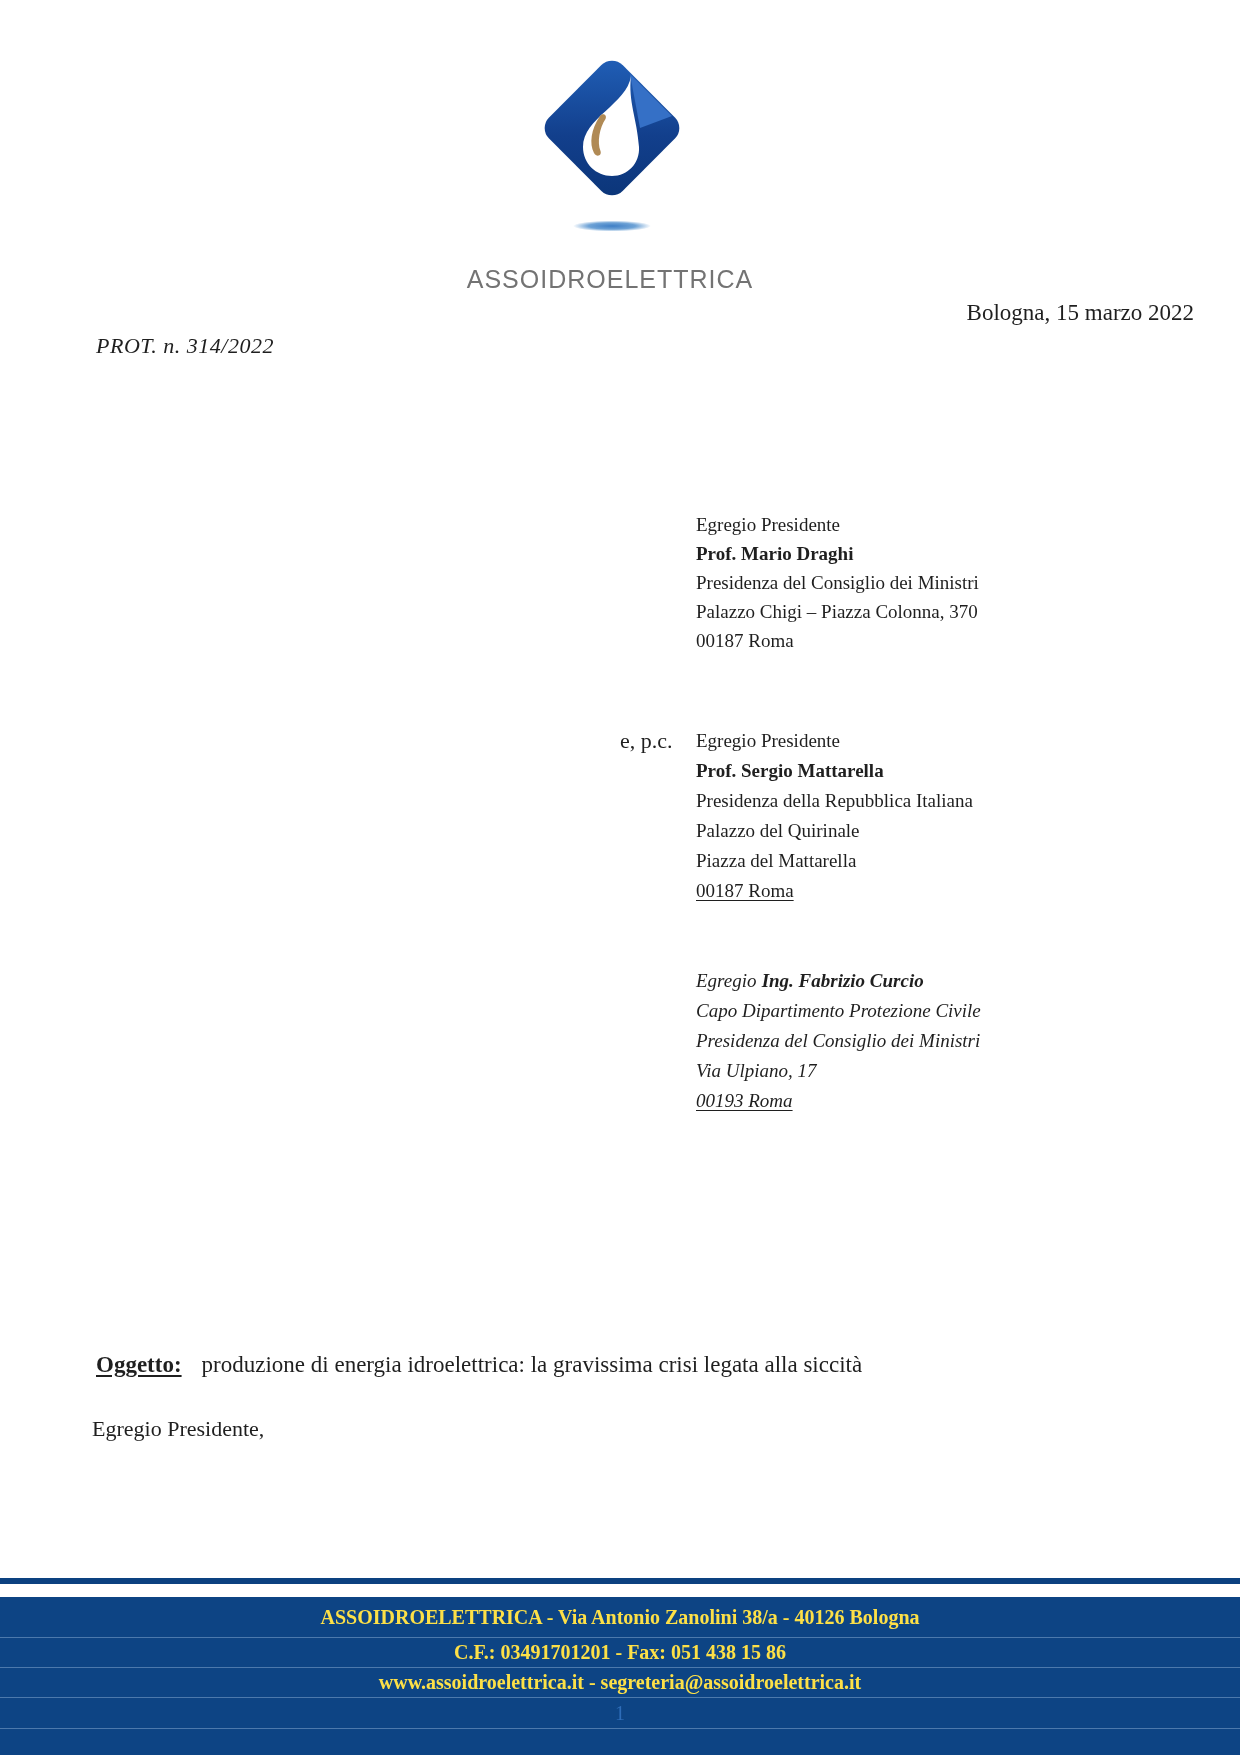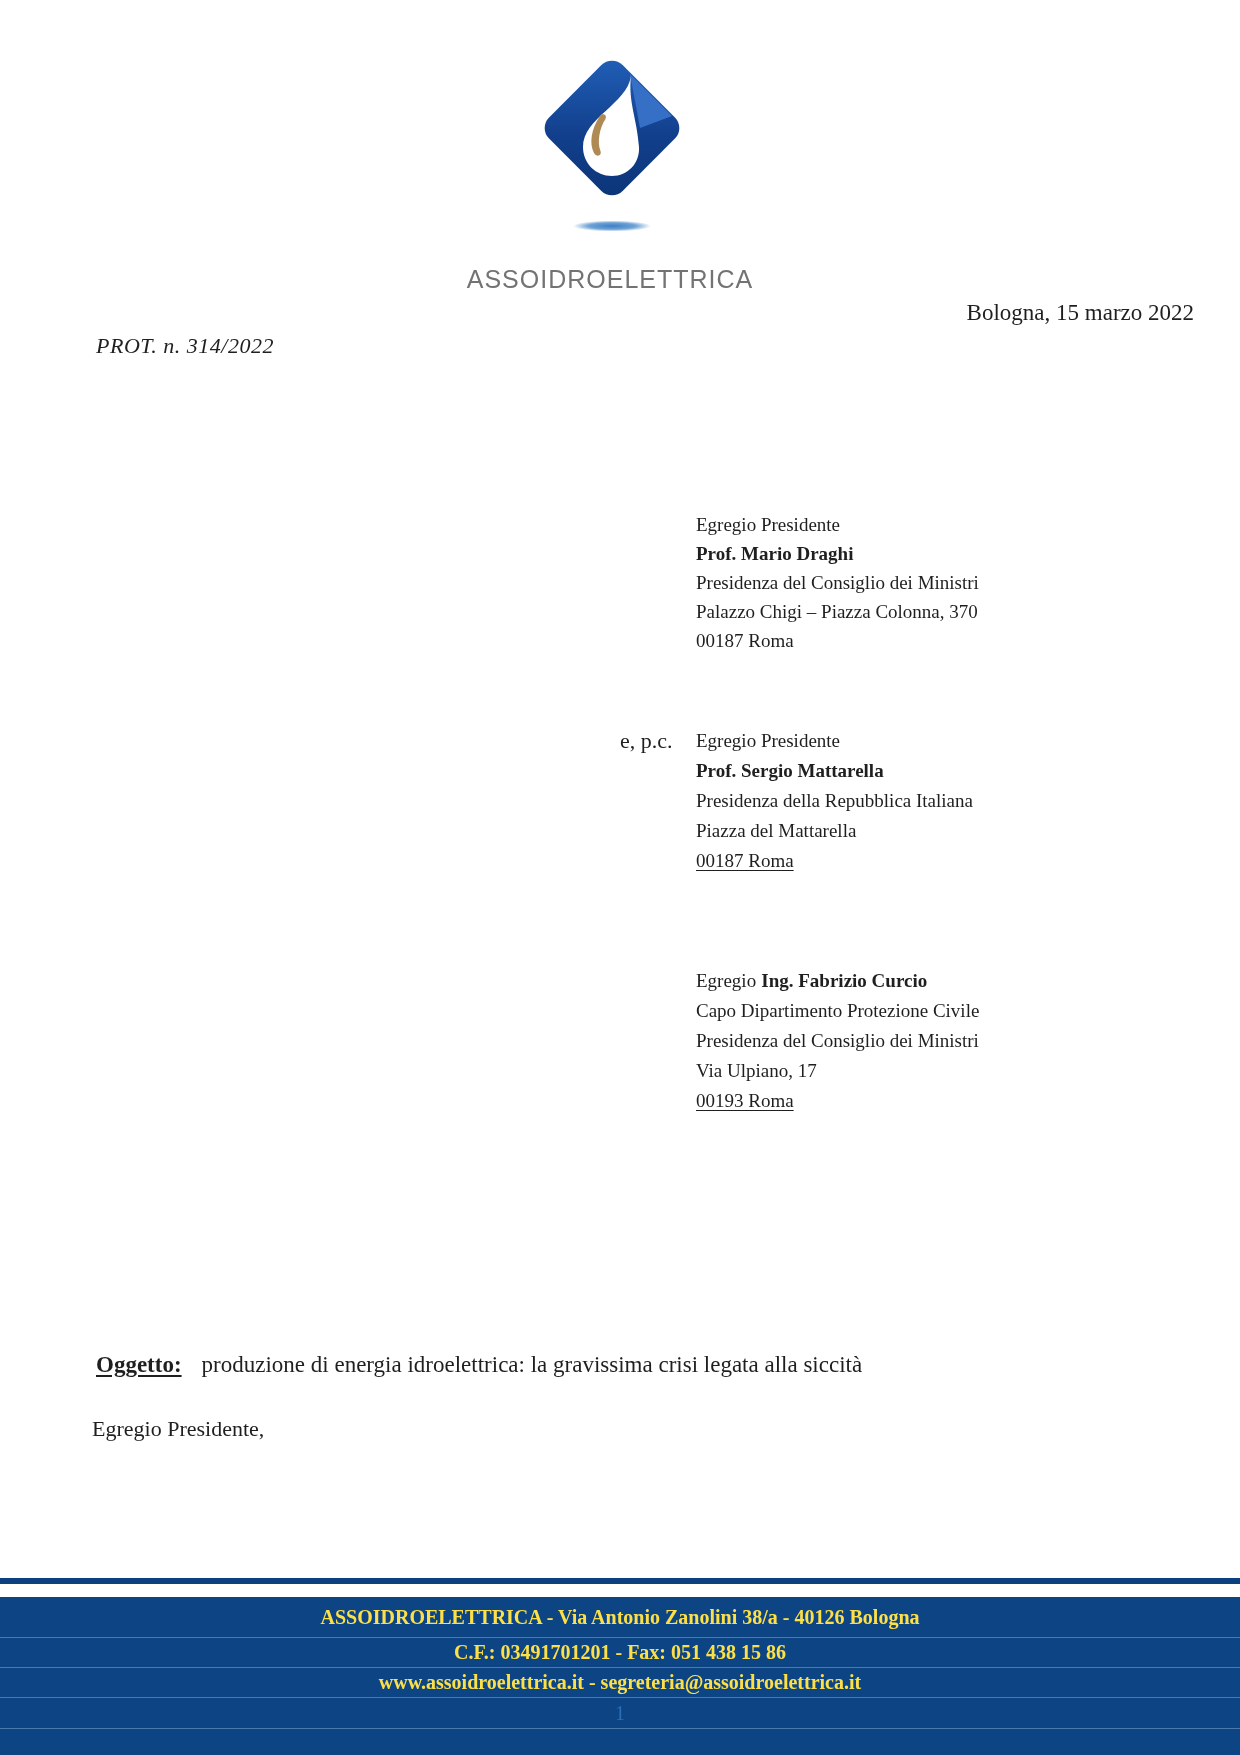--- a/index.html
+++ b/index.html
@@ -23,21 +23,21 @@
   }
   
   .place-date{position:absolute;top:300px;right:46px;font-size:23px;}
   .protocol{position:absolute;top:333px;left:96px;font-size:22px;font-style:italic;letter-spacing:0.5px;}
   
   .addr{position:absolute;left:696px;font-size:19px;line-height:30px;}
   .addr .b{font-weight:bold;}
   .addr .u{text-decoration:underline;text-underline-offset:3px;}
   .addr-1{top:510px;line-height:29px;}
   .addr-2{top:726px;}
-  .addr-3{top:966px;}
+  .addr-3{top:966px;font-style:italic;}
   .cc-label{position:absolute;left:620px;top:726px;font-size:22px;line-height:30px;}
   .sp-after{margin-right:0.27em;}
   
   .subject{position:absolute;left:96px;top:1352px;font-size:23px;white-space:nowrap;}
   .subject-label{font-weight:bold;text-decoration:underline;text-underline-offset:3px;margin-right:20px;}
   
   .body-salutation{position:absolute;left:92px;top:1416px;font-size:22px;}
   .body-paragraph{
     position:absolute;left:92px;top:1446px;width:1046px;
     font-size:22px;line-height:30px;margin:0;
@@ -97,20 +97,21 @@
     <div>Palazzo Chigi – Piazza Colonna, 370</div>
     <div>00187 Roma</div>
   </div>
 
   <div class="cc-label">e, p.c.</div>
 
   <div class="addr addr-2">
     <div>Egregio Presidente</div>
     <div class="b">Prof. Sergio Mattarella</div>
     <div>Presidenza della Repubblica Italiana</div>
+    <div>Palazzo del Quirinale</div>
     <div>Piazza del Mattarella</div>
     <div class="u">00187 Roma</div>
   </div>
 
   <div class="addr addr-3">
     <div>
       <span class="sp-after">Egregio</span><span class="b">Ing. Fabrizio Curcio</span>
     </div>
     <div>Capo Dipartimento Protezione Civile</div>
     <div>Presidenza del Consiglio dei Ministri</div>

